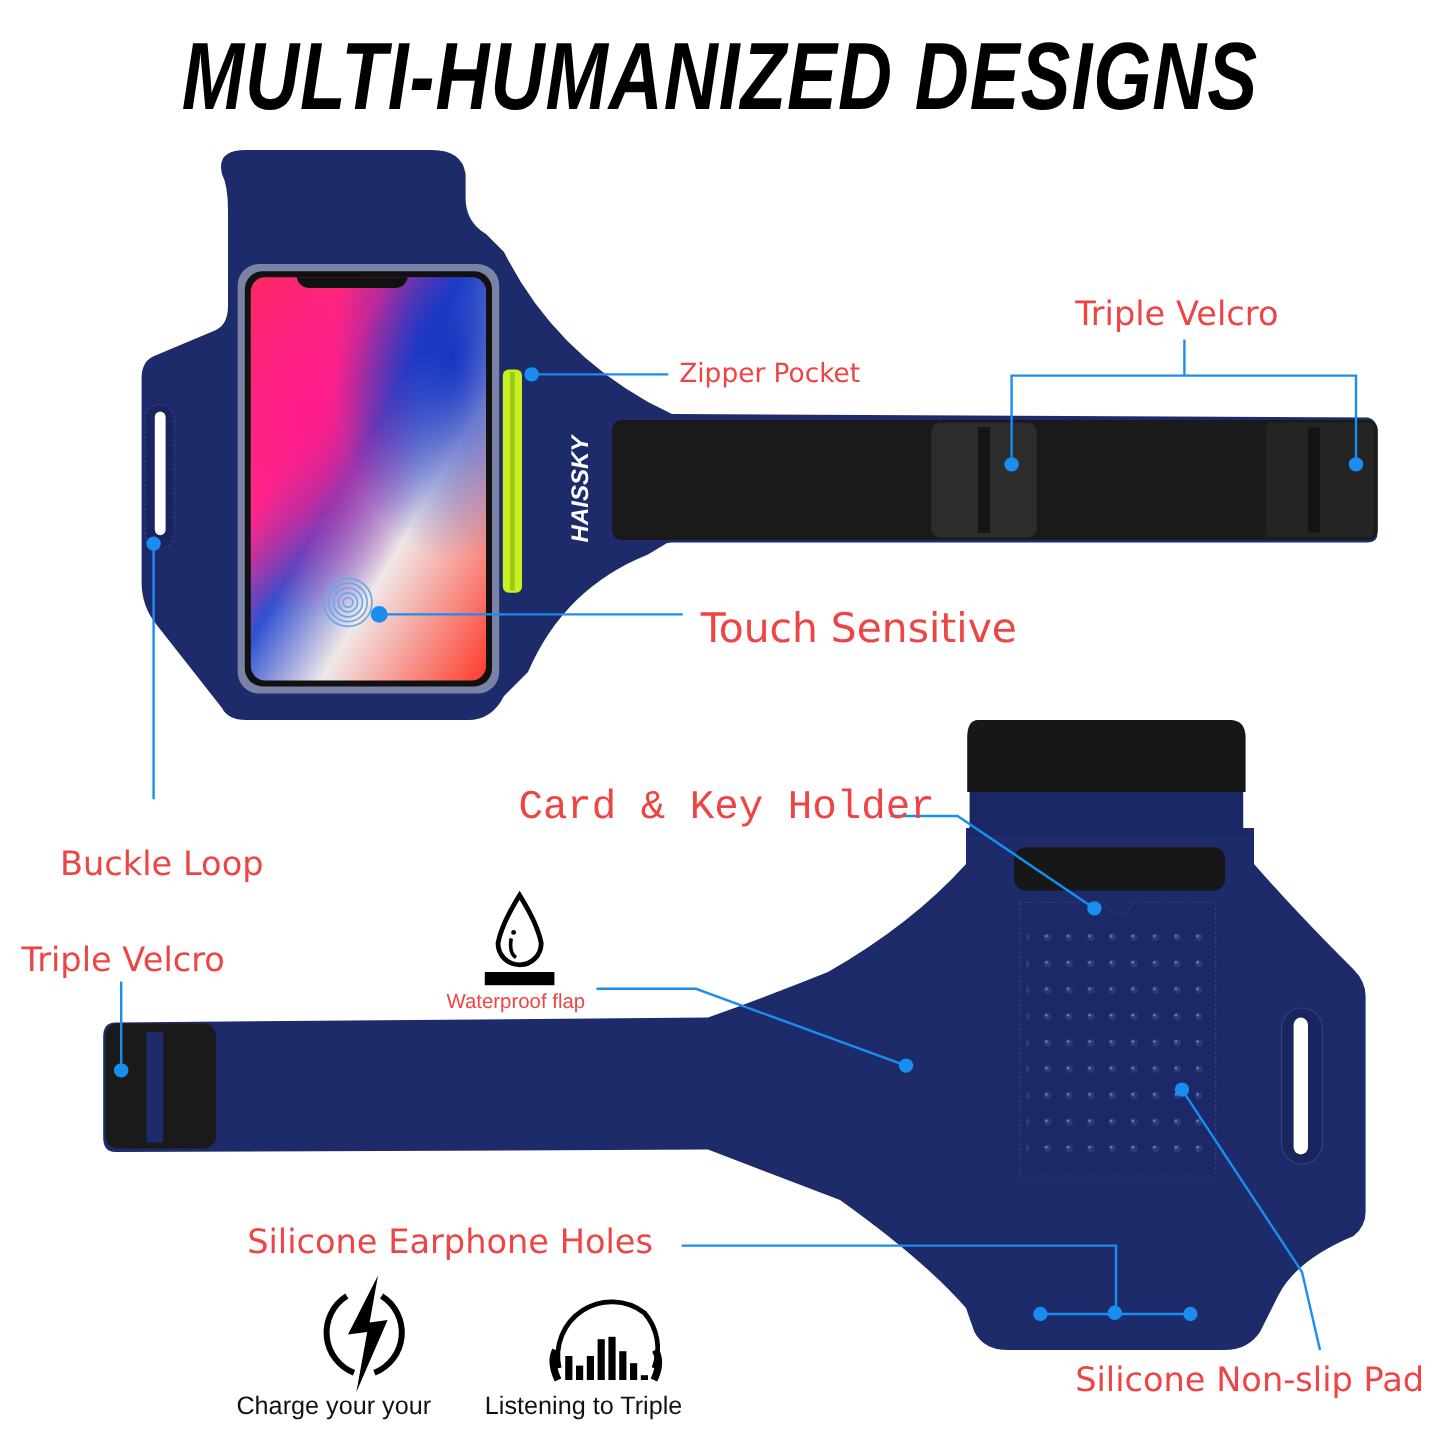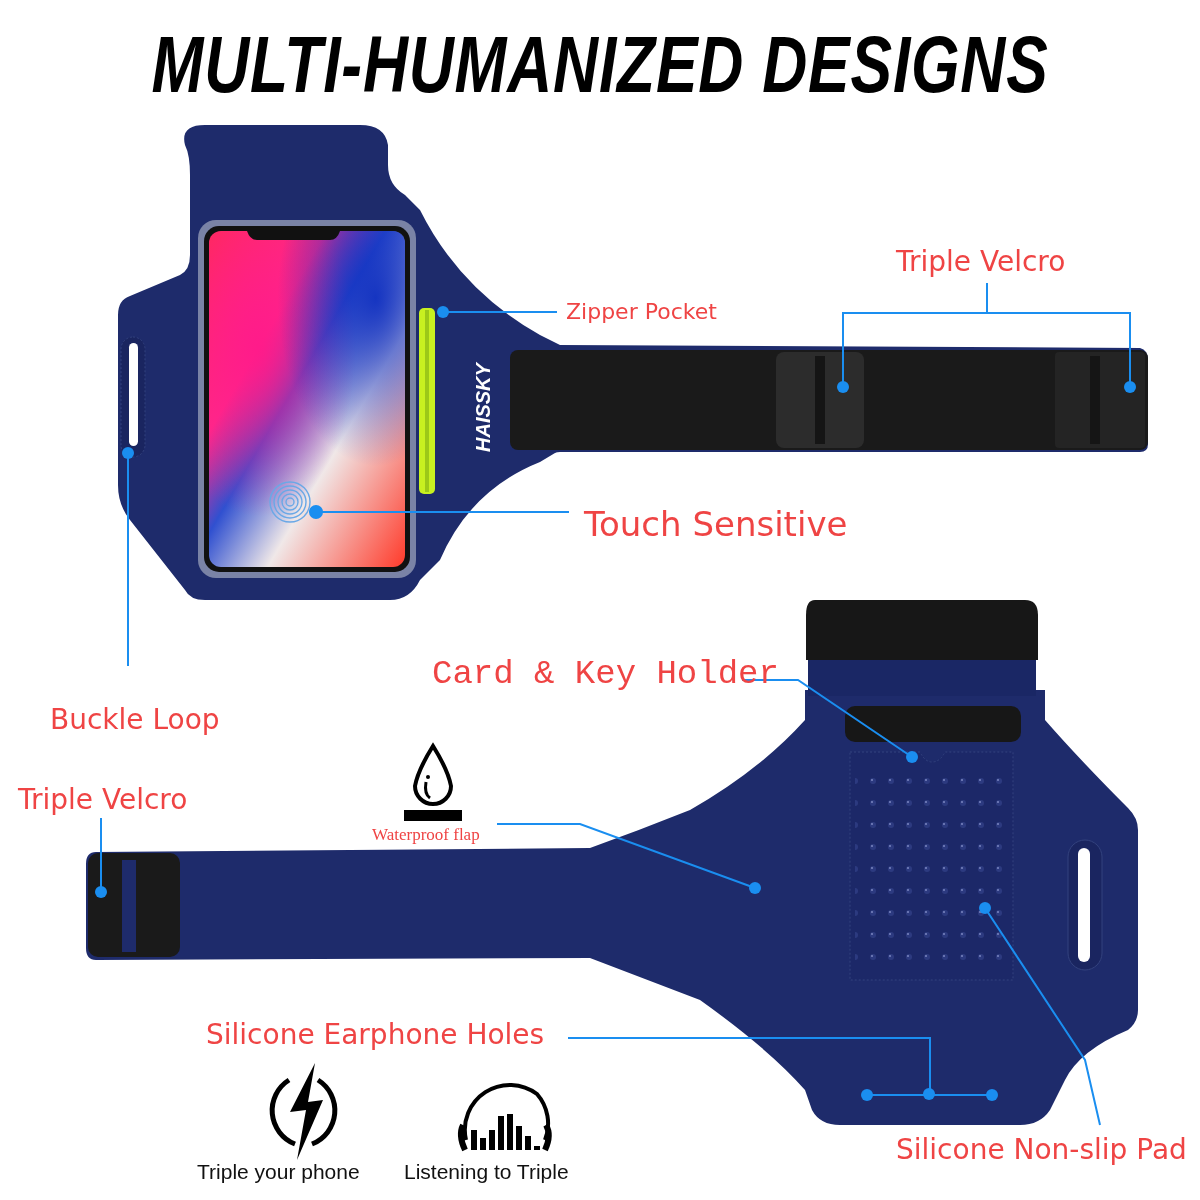--- a/index.html
+++ b/index.html
@@ -155,18 +155,18 @@
     <rect x="534" y="1146" width="6" height="4" fill="#000"></rect>
   </g>
 </svg>
 
 <div class="label lbl-sm" style="left:566px; top:299px;">Zipper Pocket</div>
 <div class="label lbl-md" style="left:896px; top:245px;">Triple Velcro</div>
 <div class="label lbl-lg" style="left:584px; top:504px;">Touch Sensitive</div>
 <div class="label lbl-md" style="left:50px; top:675px;margin-top:28px;">Buckle Loop</div>
 <div class="label lbl-lg" style="left:432px; top:655px;font-family:Liberation Mono, monospace;">Card &amp; Key Holder</div>
 <div class="label lbl-md" style="left:18px; top:783px;">Triple Velcro</div>
-<div class="label lbl-xs" style="left:372px; top:825px;font-family:Liberation Serif, serif;">Waterproof flap</div>
+<div class="label lbl-xs" style="left:372px; top:825px;">Waterproof flap</div>
 <div class="label lbl-md" style="left:206px; top:1018px;">Silicone Earphone Holes</div>
 <div class="label lbl-md" style="left:896px; top:1133px;">Silicone Non-slip Pad</div>
 
-<div class="icon-cap" style="left:197px; top:1160px;">Triple your phone</div>
+<div class="icon-cap" style="left:197px; top:1160px;">Charge your your</div>
 <div class="icon-cap" style="left:404px; top:1160px;">Listening to Triple</div>
 
 </body></html>

